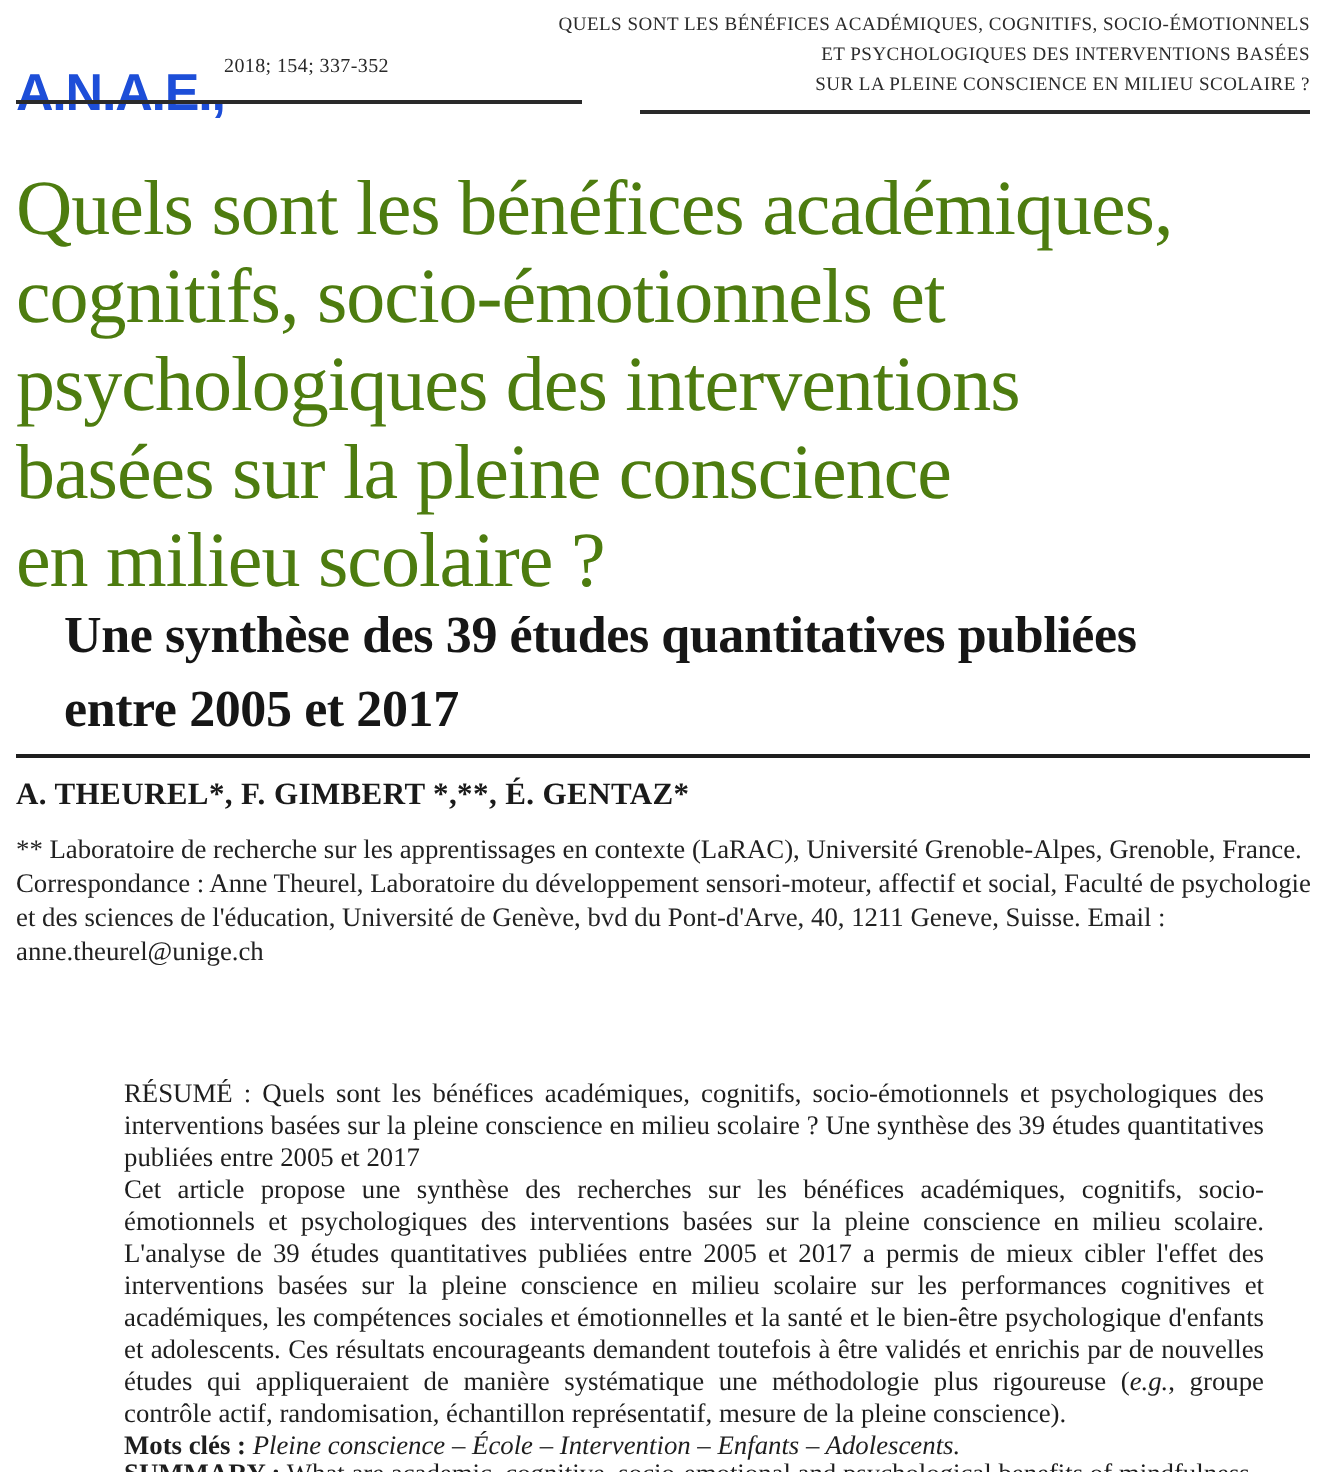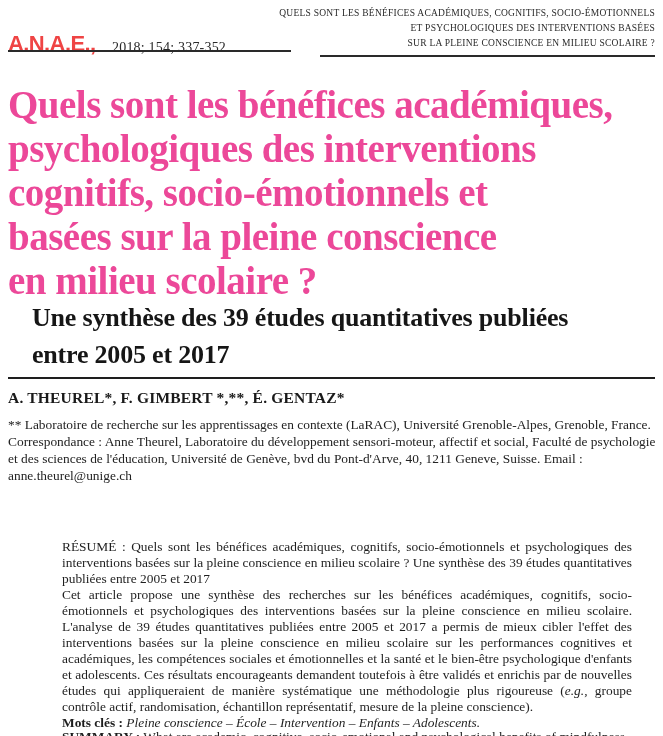--- a/index.html
+++ b/index.html
@@ -5,42 +5,42 @@
   html,body{margin:0;padding:0;background:#e8e8e8;}
   #page{
     position:relative; width:663px; height:736px; margin:0 auto;
     background:#ffffff; overflow:hidden; color:#1c1c1c;
     font-family:"Liberation Serif", serif;
   }
   
   .brand{
     position:absolute; left:8px; top:31px;
     font-family:"Liberation Sans", sans-serif;
-    font-weight:bold; font-size:22px; letter-spacing:-0.6px; color:#ef4444;
+    font-weight:bold; font-size:26px; letter-spacing:-0.6px; color:#1d4ed8;
   }
   .issue{
-    position:absolute; left:112px; top:40px;
-    font-size:14px; color:#2a2a2a; letter-spacing:0.2px;
+    position:absolute; left:112px; top:28px;
+    font-size:10px; color:#2a2a2a; letter-spacing:0.2px;
   }
   .rule-left{
     position:absolute; left:8px; top:50px; width:283px; height:2px; background:#2a2a2a;
   }
   .running-head{
     position:absolute; right:8px; top:6px; text-align:right;
     font-size:9.5px; line-height:15px; letter-spacing:0.25px;
     color:#2a2a2a; white-space:nowrap;
   }
   .rule-right{
     position:absolute; left:320px; top:55px; width:335px; height:1.5px; background:#2a2a2a;
   }
   
   .title{
     position:absolute; left:8px; top:83px; width:655px;
-    font-weight:bold; font-size:39px; line-height:44px;
-    letter-spacing:-0.5px; color:#ec4899; white-space:nowrap;
+    font-weight:normal; font-size:39px; line-height:44px;
+    letter-spacing:-0.5px; color:#4d7c0f; white-space:nowrap;
   }
   .subtitle{
     position:absolute; left:8px; top:299px; width:655px;
     font-weight:bold; font-size:26px; line-height:37px;
     letter-spacing:-0.2px; color:#161616; white-space:nowrap;margin-left:24px;
   }
   
   .authors-rule{
     position:absolute; left:8px; top:377px; width:647px; height:2px; background:#1e1e1e;
   }
@@ -82,22 +82,22 @@
 
   <div class="running-head">
     <div>QUELS SONT LES BÉNÉFICES ACADÉMIQUES, COGNITIFS, SOCIO-ÉMOTIONNELS</div>
     <div>ET PSYCHOLOGIQUES DES INTERVENTIONS BASÉES</div>
     <div>SUR LA PLEINE CONSCIENCE EN MILIEU SCOLAIRE ?</div>
   </div>
   <div class="rule-right"></div>
 
   <div class="title">
     <div>Quels sont les bénéfices académiques,</div>
+    <div>cognitifs, socio-émotionnels et</div>
     <div>psychologiques des interventions</div>
-    <div>cognitifs, socio-émotionnels et</div>
     <div>basées sur la pleine conscience</div>
     <div>en milieu scolaire ?</div>
   </div>
 
   <div class="subtitle">
     <div>Une synthèse des 39 études quantitatives publiées</div>
     <div>entre 2005 et 2017</div>
   </div>
 
   <div class="authors-rule"></div>

